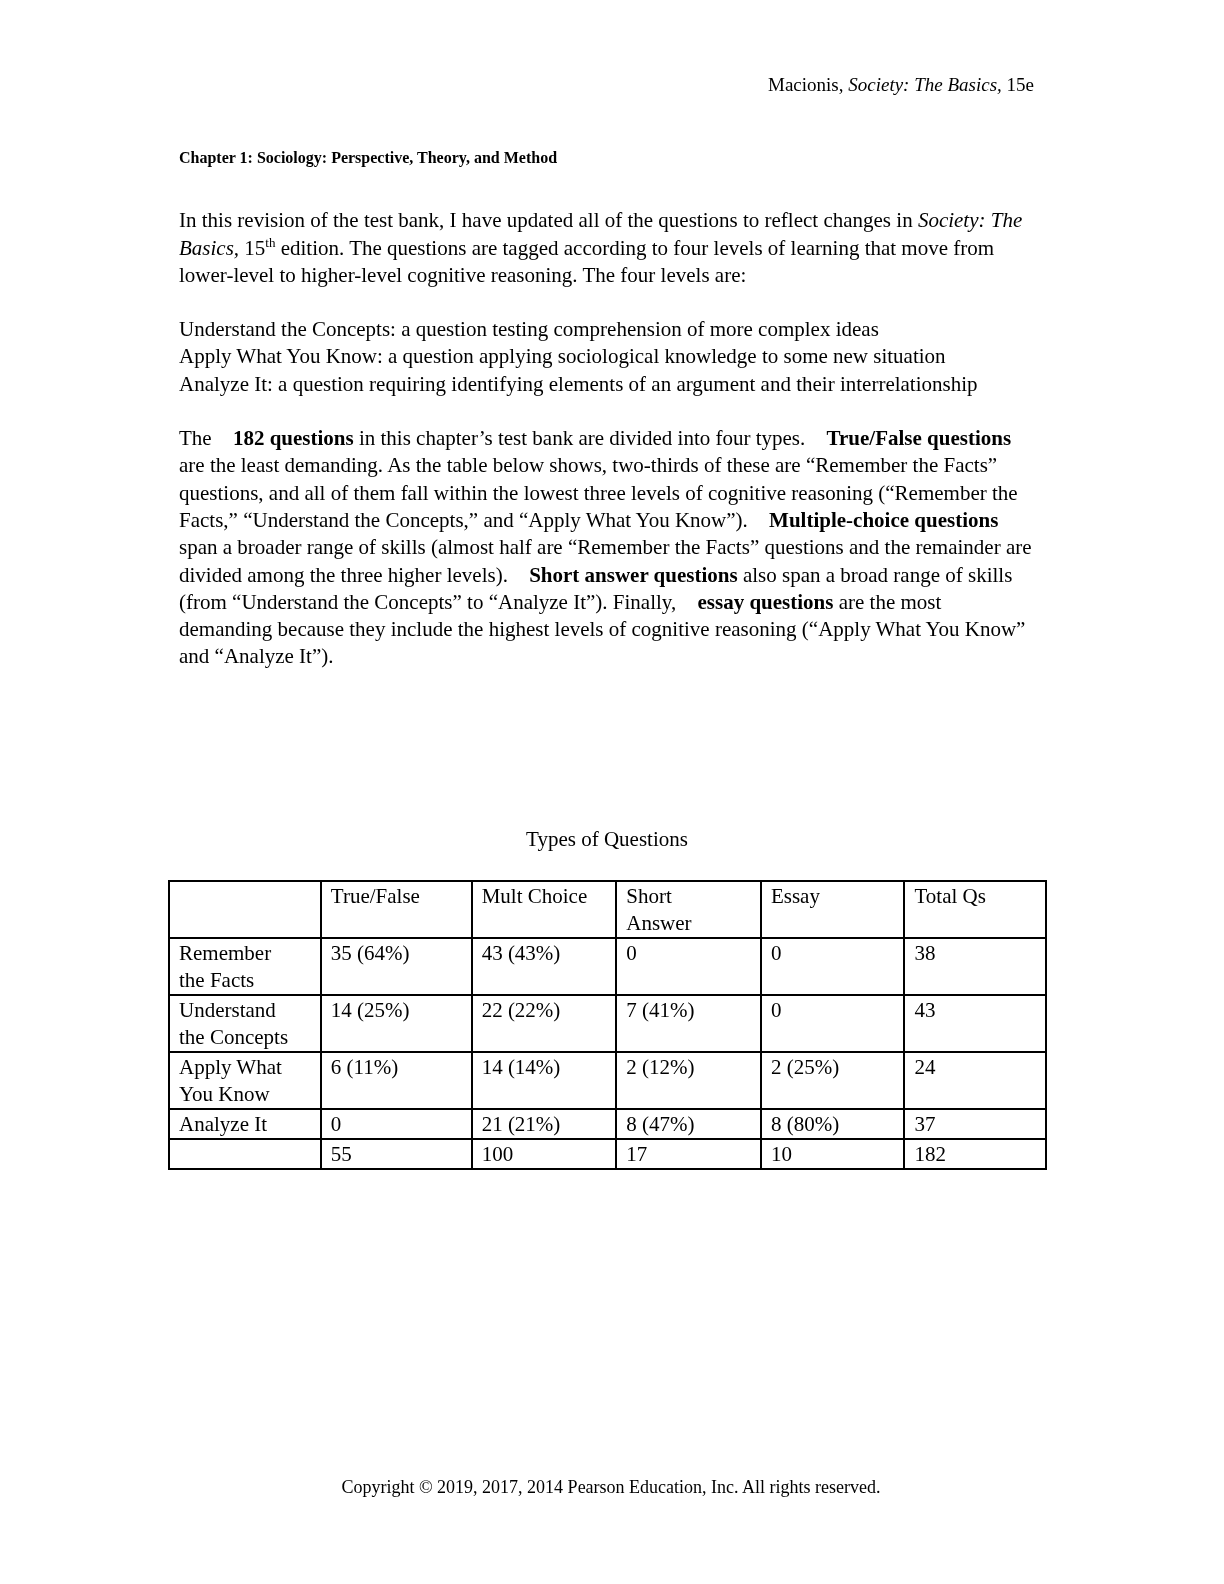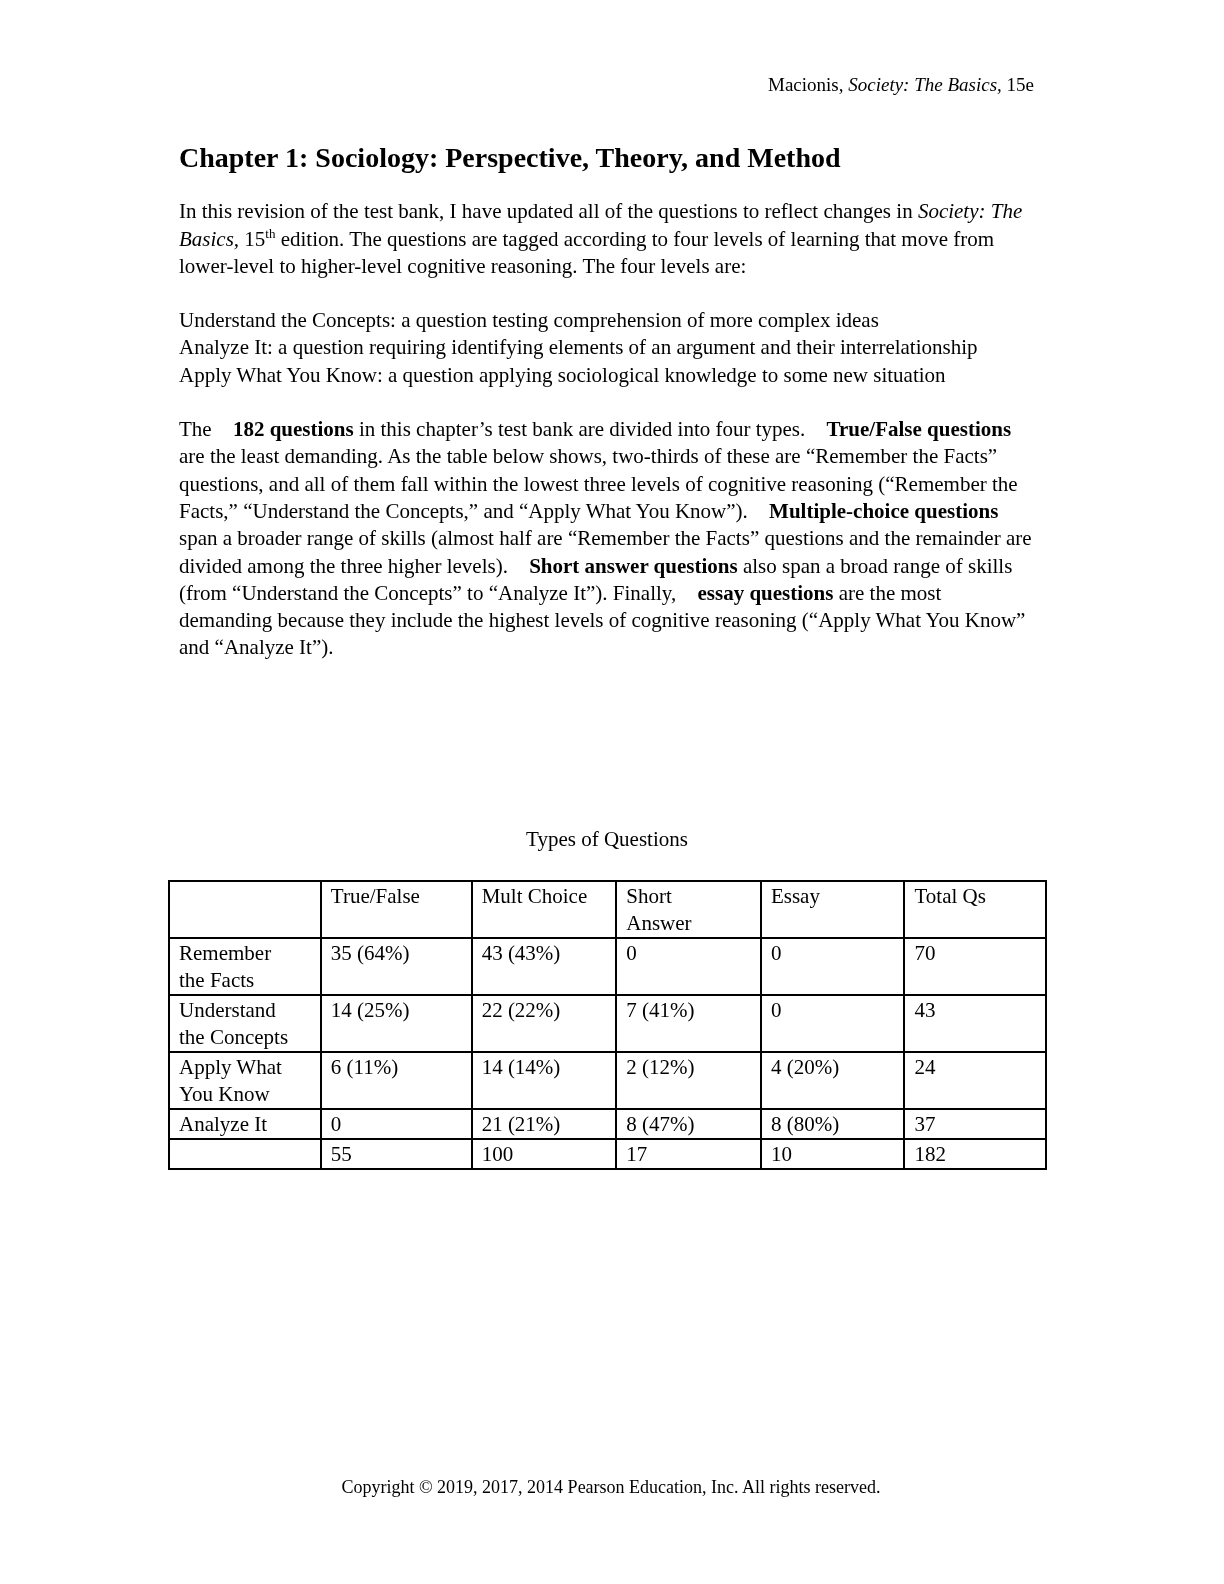--- a/index.html
+++ b/index.html
@@ -10,21 +10,21 @@
     }
     .page-header {
       position: absolute; top: 73px; right: 190px;
       font-size: 19px; line-height: 24px; white-space: nowrap;
     }
     .page-header .it { font-style: italic; }
     .content {
       position: absolute; left: 179px; top: 144px; width: 860px;
       font-size: 21px; line-height: 27.3px;
     }
-    .title { font-weight: bold; margin: 0 0 27px 0; font-size: 28px; line-height: 27.3px; }
+    .title { font-weight: bold; margin: 0 0 36px 0; font-size: 16px; line-height: 27.3px; }
     p { margin: 0 0 27px 0; }
     .it { font-style: italic; }
     b { font-weight: bold; margin-left: 16px; }
     sup { font-size: 13px; line-height: 0; vertical-align: 8px; }
     .levels { margin: 0 0 27px 0; }
     .levels div { margin: 0; }
     .caption {
       position: absolute; top: 826px; left: 0; width: 1214px; text-align: center;
       font-size: 21px; line-height: 27px;
     }
@@ -51,22 +51,22 @@
   <span>15e</span>
 </div>
 
 <div class="content">
   <div class="title">Chapter 1: Sociology: Perspective, Theory, and Method</div>
 
   <p><span>In this revision of the test bank, I have updated all of the questions to reflect changes in </span><span class="it">Society: The Basics,</span><span> 15</span><sup>th</sup><span> edition. The questions are tagged according to four levels of learning that move from lower-level to higher-level cognitive reasoning. The four levels are:</span></p>
 
   <div class="levels">
     <div>Understand the Concepts: a question testing comprehension of more complex ideas</div>
+    <div>Apply What You Know: a question applying sociological knowledge to some new situation</div>
     <div>Analyze It: a question requiring identifying elements of an argument and their interrelationship</div>
-    <div>Apply What You Know: a question applying sociological knowledge to some new situation</div>
   </div>
 
   <p><span>The </span><b>182 questions</b><span> in this chapter’s test bank are divided into four types. </span><b>True/False questions</b><span> are the least demanding. As the table below shows, two-thirds of these are “Remember the Facts” questions, and all of them fall within the lowest three levels of cognitive reasoning (“Remember the Facts,” “Understand the Concepts,” and “Apply What You Know”). </span><b>Multiple-choice questions</b><span> span a broader range of skills (almost half are “Remember the Facts” questions and the remainder are divided among the three higher levels). </span><b>Short answer questions</b><span> also span a broad range of skills (from “Understand the Concepts” to “Analyze It”). Finally, </span><b>essay questions</b><span> are the most demanding because they include the highest levels of cognitive reasoning (“Apply What You Know” and “Analyze It”).</span></p>
 </div>
 
 <div class="caption">Types of Questions</div>
 
 <table class="qtable">
   <colgroup>
     <col style="width:152px">
@@ -84,36 +84,36 @@
     <td>Short Answer</td>
     <td>Essay</td>
     <td>Total Qs</td>
   </tr>
   <tr class="r2">
     <td>Remember the Facts</td>
     <td>35 (64%)</td>
     <td>43 (43%)</td>
     <td>0</td>
     <td>0</td>
-    <td>70</td>
+    <td>38</td>
   </tr>
   <tr class="r2">
     <td>Understand the Concepts</td>
     <td>14 (25%)</td>
     <td>22 (22%)</td>
     <td>7 (41%)</td>
     <td>0</td>
     <td>43</td>
   </tr>
   <tr class="r2">
     <td>Apply What You Know</td>
     <td>6 (11%)</td>
     <td>14 (14%)</td>
     <td>2 (12%)</td>
-    <td>4 (20%)</td>
+    <td>2 (25%)</td>
     <td>24</td>
   </tr>
   <tr class="r1">
     <td>Analyze It</td>
     <td>0</td>
     <td>21 (21%)</td>
     <td>8 (47%)</td>
     <td>8 (80%)</td>
     <td>37</td>
   </tr>

